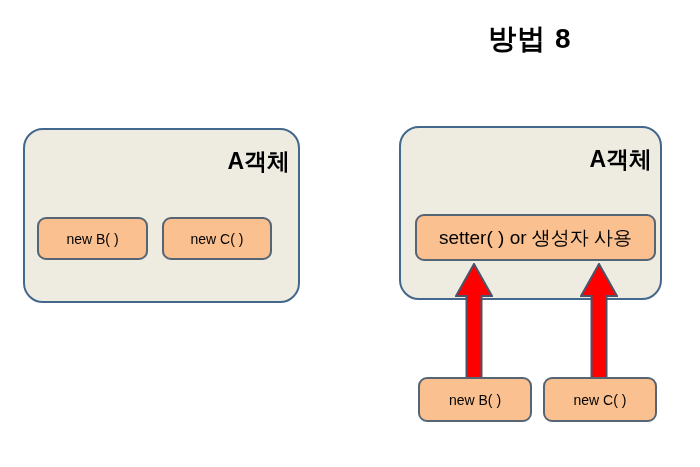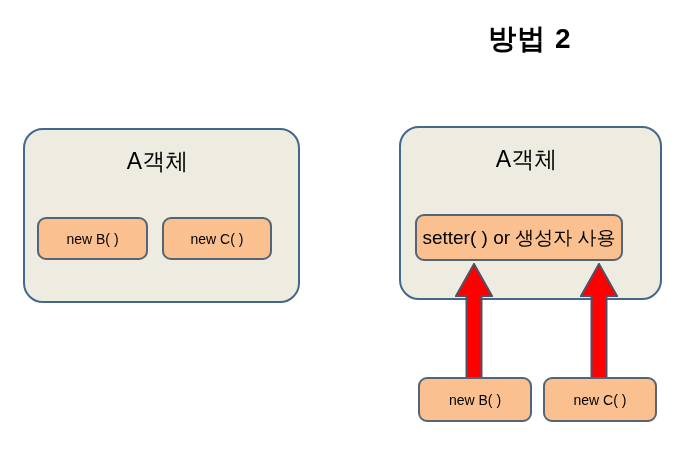--- a/index.html
+++ b/index.html
@@ -32,43 +32,43 @@
     border: 2px solid var(--container-border, #44678c);
     border-radius: 20px;
   }
   .box-m1 { left: 23px;  top: 128px; width: 277px; height: 175px; }
   .box-m2 { left: 399px; top: 126px; width: 263px; height: 174px; }
 
   .container-label {
     position: absolute;
     left: 0; right: 8px;
     top: 16px;
-    text-align: center;
+    text-align: right;
     font-size: 23px;
-    font-weight: normal;
+    font-weight: bold;
     color: var(--text, #000);
   }
 
   .node {
     position: absolute;
     display: flex;
     align-items: center;
     justify-content: center;
     background: var(--node-fill, #fac090);
     border: 2px solid var(--node-border, #566573);
     border-radius: 9px;
     font-size: 14px;
     color: var(--text, #000);
     white-space: nowrap;
   }
   
   .node-b1 { left: 12px;  top: 87px; width: 111px; height: 43px; }
   .node-c1 { left: 137px; top: 87px; width: 110px; height: 43px; }
   
-  .node-setter { left: 14px; top: 86px; width: 208px; height: 47px; font-size: 19px; }
+  .node-setter { left: 14px; top: 86px; width: 241px; height: 47px; font-size: 19px; }
   
   .node-b2 { left: 418px; top: 377px; width: 114px; height: 45px; z-index: 10; }
   .node-c2 { left: 543px; top: 377px; width: 114px; height: 45px; z-index: 10; }
 
   .arrow {
     position: absolute;
     width: 38px;
     height: 118px;
     z-index: 5;
   }
@@ -80,21 +80,21 @@
     stroke-width: 2;
     stroke-linejoin: miter;
   }
 </style>
 </head>
 <body>
 
 <div class="canvas">
 
 
-  <div class="method-title title-2">방법 2</div>
+  <div class="method-title title-2">방법 8</div>
 
   <div class="container-box box-m1">
     <div class="container-label">A객체</div>
     <div class="node node-b1">new B( )</div>
     <div class="node node-c1">new C( )</div>
   </div>
 
   <div class="container-box box-m2">
     <div class="container-label">A객체</div>
     <div class="node node-setter">setter( ) or 생성자 사용</div>

